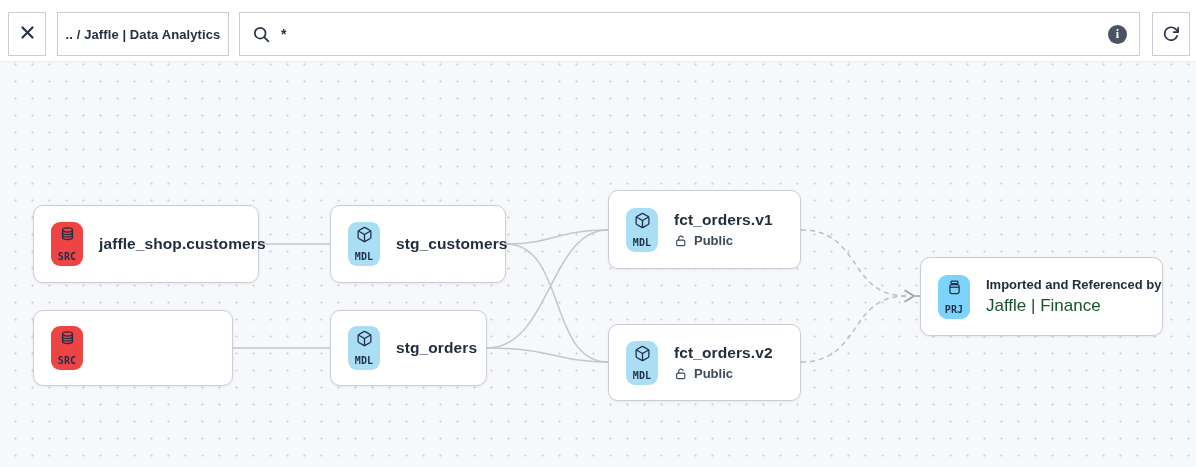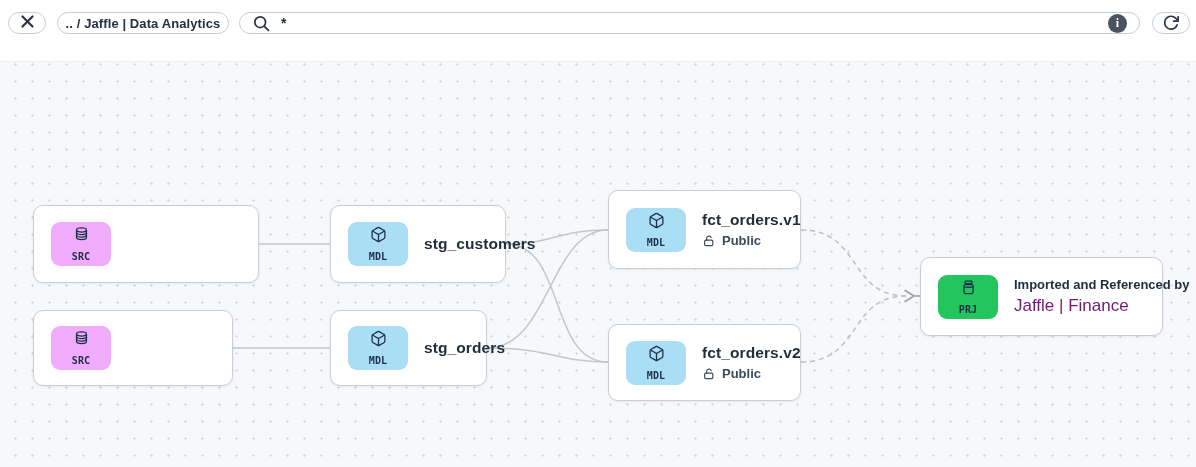--- a/index.html
+++ b/index.html
@@ -2,22 +2,22 @@
 <html><head>
 <meta charset="utf-8">
 <style>
   * { margin:0; padding:0; box-sizing:border-box; }
   html,body { width:1196px; height:467px; overflow:hidden;
     font-family:"Liberation Sans", sans-serif; background:#ffffff; }
 
   
   .topbar { position:absolute; top:0; left:0; width:1196px; height:62px;
     background:#ffffff; border-bottom:1px solid #eceef1; z-index:10; }
-  .tbtn { position:absolute; top:12px; height:22px; background:#fff;
-    border:1px solid #c9ced6; border-radius:14px; display:flex;
+  .tbtn { position:absolute; top:12px; height:44px; background:#fff;
+    border:1px solid #c9ced6; border-radius:0; display:flex;
     align-items:center; justify-content:center; cursor:pointer; }
   .close-btn { left:8px; width:38px; }
   .crumb-btn { left:57px; width:172px; font-size:13px; font-weight:700;
     color:#243142; letter-spacing:.1px; }
   .searchbox { left:239px; width:901px; padding:0 12px;
     justify-content:flex-start; gap:10px; cursor:text; }
   .search-input { flex:1; border:none; outline:none; background:transparent;
     font-family:"Liberation Sans",sans-serif; font-size:14px; font-weight:700;
     color:#243142; }
   .info-dot { width:19px; height:19px; border-radius:50%; background:#4a5361;
@@ -30,36 +30,36 @@
     background-color:#f7f8fa;
     background-image:radial-gradient(circle, rgba(103,112,133,.22) 1.1px, transparent 1.4px);
     background-size:17px 17px; background-position:7px 11px; }
   .edges { position:absolute; top:0; left:0; width:1196px; height:405px; }
 
   
   .node { position:absolute; background:#ffffff; border:1px solid #c9ced6;
     border-radius:10px; box-shadow:0 1px 3px rgba(28,38,52,.07);
     display:flex; align-items:center; gap:16px; padding:0 17px;
     cursor:pointer; }
-  .badge { width:60px; height:44px; border-radius:9px; flex-shrink:0;
+  .badge { width:32px; height:44px; border-radius:9px; flex-shrink:0;
     display:flex; flex-direction:column; align-items:center;
     justify-content:center; gap:9px; }
   .badge .blabel { font-family:"DejaVu Sans Mono", monospace; font-size:10px;
     font-weight:700; color:#1d3048; line-height:1; letter-spacing:.2px; }
   .badge svg { display:block; }
-  .badge-src { background:#f0abfc; }
+  .badge-src { background:#ef4444; }
   .badge-mdl { background:#a9def5; }
-  .badge-prj { background:#22c55e; }
+  .badge-prj { background:#7dd3fc; }
   .ntitle { font-size:15.5px; font-weight:700; color:#1f2d3d;
     white-space:nowrap; letter-spacing:.1px; }
   .ncol { display:flex; flex-direction:column; gap:4px; }
   .access-row { display:flex; align-items:center; gap:6px; font-size:13px;
     font-weight:700; color:#3e4a5b; }
   .prj-sub { font-size:13px; font-weight:700; color:#1f2d3d; white-space:nowrap; }
-  .prj-title { font-size:17px; font-weight:400; color:#701a75; white-space:nowrap; }
+  .prj-title { font-size:17px; font-weight:400; color:#14532d; white-space:nowrap; }
 
   
   #n-src-customers { left:33px;  top:143px; width:226px; height:78px; }
   #n-src-orders    { left:33px;  top:248px; width:200px; height:76px; }
   #n-stg-customers { left:330px; top:143px; width:176px; height:78px; }
   #n-stg-orders    { left:330px; top:248px; width:157px; height:76px; }
   #n-fct-v1        { left:608px; top:128px; width:193px; height:79px; }
   #n-fct-v2        { left:608px; top:262px; width:193px; height:77px; }
   #n-prj           { left:920px; top:195px; width:243px; height:79px; }
 </style>
@@ -125,20 +125,21 @@
   <div class="node" id="n-src-customers">
     <div class="badge badge-src">
       <svg width="17" height="17" viewBox="0 0 24 24" fill="none" stroke="#1d3048" stroke-width="1.8">
         <ellipse cx="12" cy="5.6" rx="7" ry="2.9"></ellipse>
         <path d="M5 5.6 V16.4 c0 1.6 3.1 2.9 7 2.9 s7-1.3 7-2.9 V5.6"></path>
         <path d="M19 9.2 c0 1.6 -3.1 2.9 -7 2.9 s-7 -1.3 -7 -2.9"></path>
         <path d="M19 12.8 c0 1.6 -3.1 2.9 -7 2.9 s-7 -1.3 -7 -2.9"></path>
       </svg>
       <span class="blabel">SRC</span>
     </div>
+    <div class="ntitle">jaffle_shop.customers</div>
   </div>
 
   <div class="node" id="n-src-orders">
     <div class="badge badge-src">
       <svg width="17" height="17" viewBox="0 0 24 24" fill="none" stroke="#1d3048" stroke-width="1.8">
         <ellipse cx="12" cy="5.6" rx="7" ry="2.9"></ellipse>
         <path d="M5 5.6 V16.4 c0 1.6 3.1 2.9 7 2.9 s7-1.3 7-2.9 V5.6"></path>
         <path d="M19 9.2 c0 1.6 -3.1 2.9 -7 2.9 s-7 -1.3 -7 -2.9"></path>
         <path d="M19 12.8 c0 1.6 -3.1 2.9 -7 2.9 s-7 -1.3 -7 -2.9"></path>
       </svg>

